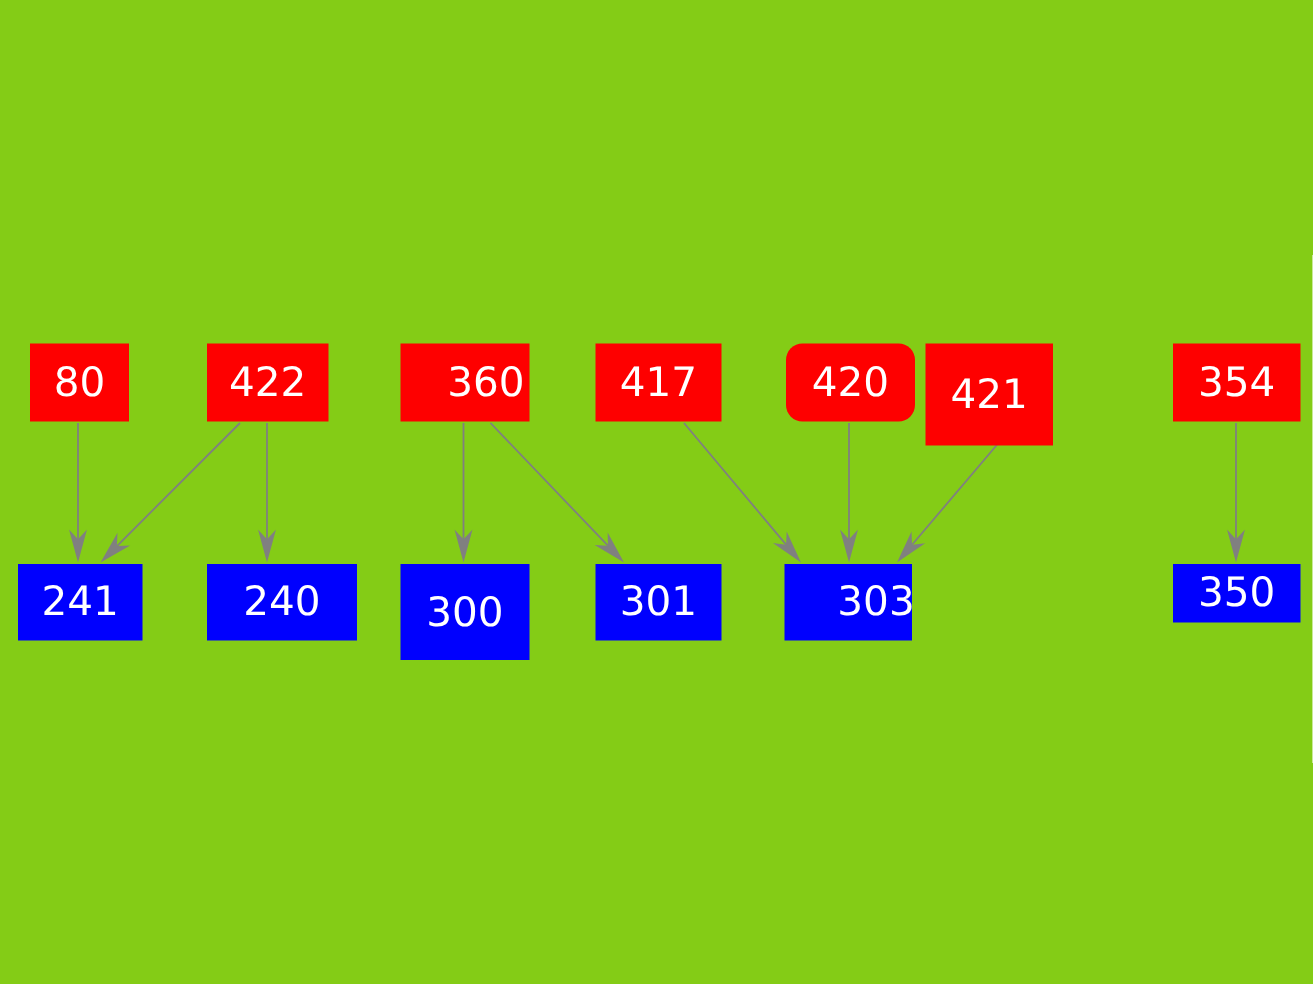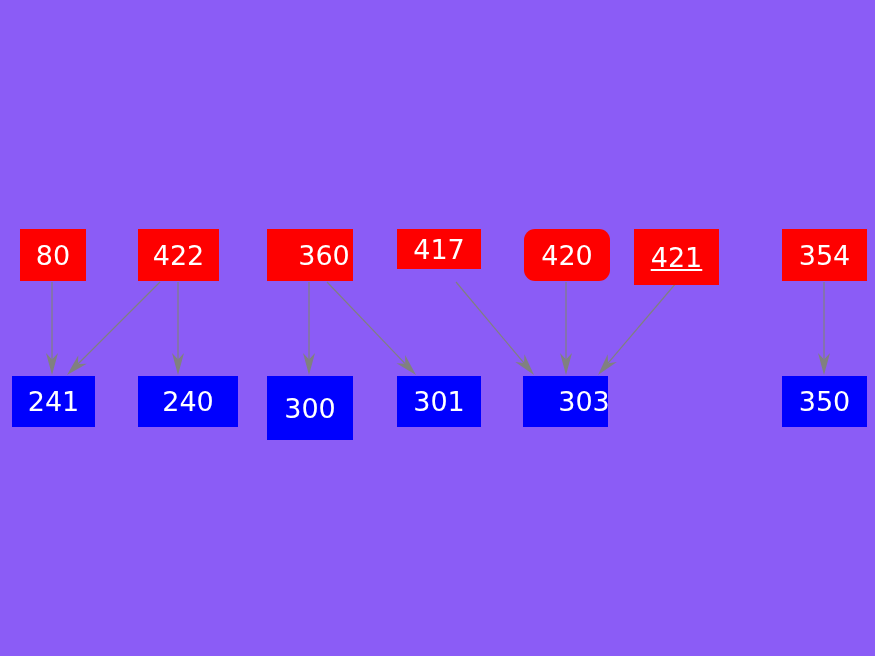--- a/index.html
+++ b/index.html
@@ -4,21 +4,21 @@
 <style>
   html, body {
     margin: 0;
     padding: 0;
     background: #ffffff;
   }
   #canvas {
     position: relative;
     width: 875px;
     height: 656px;
-    background: #8b5cf6;
+    background: #84cc16;
     overflow: hidden;
     font-family: "DejaVu Sans", sans-serif;
   }
   .node {
     position: absolute;
     display: flex;
     align-items: center;
     justify-content: center;
     color: #ffffff;
     font-size: 27px;
@@ -92,44 +92,44 @@
   <div id="node-layer">
       <div class="node red" style="left: 20px; top: 229px; width: 66px; height: 52px;">
         <span class="node-label">80</span>
       </div>
       <div class="node red" style="left: 138px; top: 229px; width: 81px; height: 52px;">
         <span class="node-label">422</span>
       </div>
       <div class="node red" style="left: 267px; top: 229px; width: 86px; height: 52px; padding-left: 28px;">
         <span class="node-label">360</span>
       </div>
-      <div class="node red" style="left: 397px; top: 229px; width: 84px; height: 40px;">
+      <div class="node red" style="left: 397px; top: 229px; width: 84px; height: 52px;">
         <span class="node-label">417</span>
       </div>
       <div class="node red" style="left: 524px; top: 229px; width: 86px; height: 52px; border-radius: 11px;">
         <span class="node-label">420</span>
       </div>
-      <div class="node red" style="left: 634px; top: 229px; width: 85px; height: 56px; text-decoration: underline;">
+      <div class="node red" style="left: 617px; top: 229px; width: 85px; height: 68px;">
         <span class="node-label">421</span>
       </div>
       <div class="node red" style="left: 782px; top: 229px; width: 85px; height: 52px;">
         <span class="node-label">354</span>
       </div>
       <div class="node blue" style="left: 12px; top: 376px; width: 83px; height: 51px;">
         <span class="node-label">241</span>
       </div>
       <div class="node blue" style="left: 138px; top: 376px; width: 100px; height: 51px;">
         <span class="node-label">240</span>
       </div>
       <div class="node blue" style="left: 267px; top: 376px; width: 86px; height: 64px;">
         <span class="node-label">300</span>
       </div>
       <div class="node blue" style="left: 397px; top: 376px; width: 84px; height: 51px;">
         <span class="node-label">301</span>
       </div>
       <div class="node blue" style="left: 523px; top: 376px; width: 85px; height: 51px; padding-left: 37px;">
         <span class="node-label">303</span>
       </div>
-      <div class="node blue" style="left: 782px; top: 376px; width: 85px; height: 51px;">
+      <div class="node blue" style="left: 782px; top: 376px; width: 85px; height: 39px;">
         <span class="node-label">350</span>
       </div>
     </div>
 </div>
 
 </body></html>

